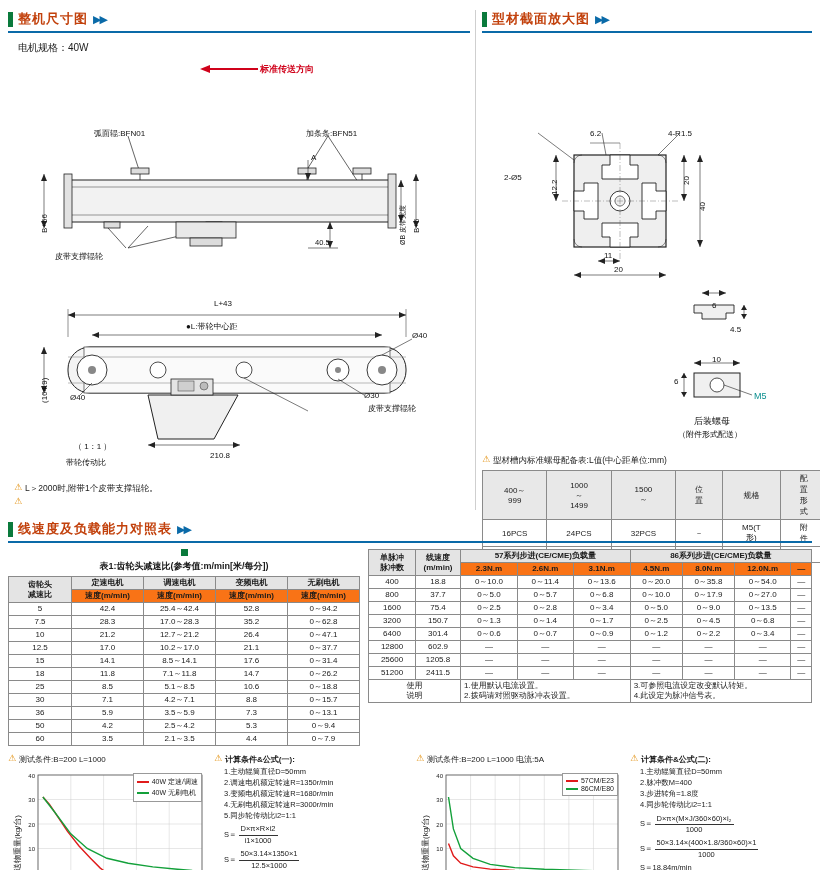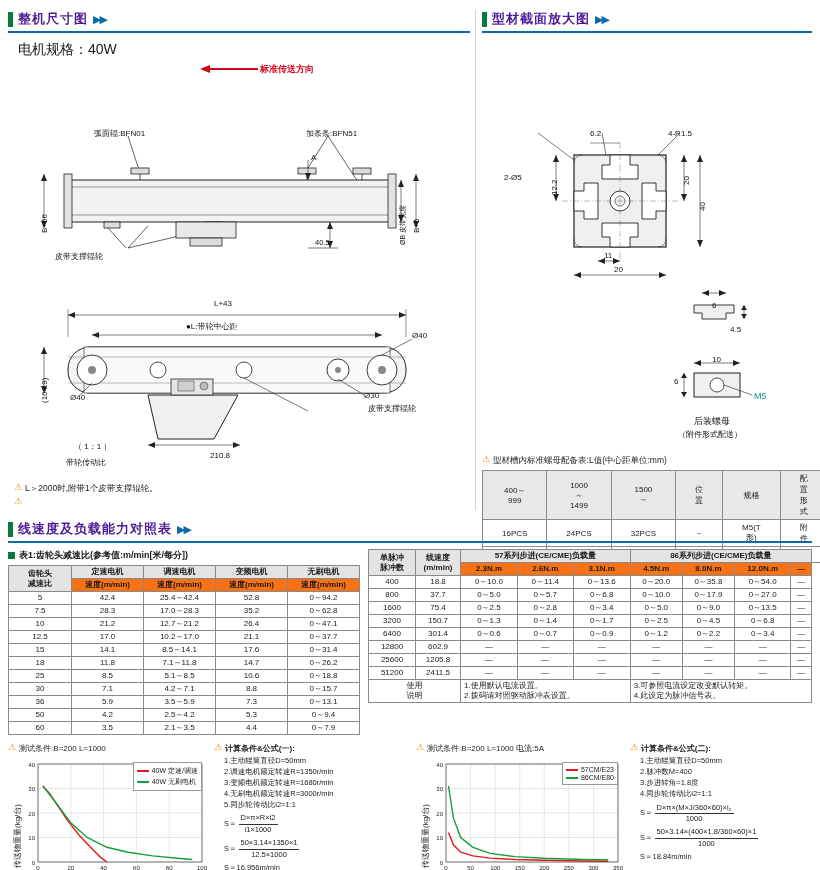--- a/index.html
+++ b/index.html
@@ -10,21 +10,21 @@
     font-size:9px;color:#1a1a1a;
     position:relative;
     overflow:hidden;
   }
   .page{position:relative;width:820px;height:870px;}
 
   
   .sec-head{display:flex;align-items:center;gap:5px;}
   .sec-head .bar{width:5px;height:15px;background:#0a7a3c;}
   .sec-head .bar2{width:5px;height:15px;background:#0a7a3c;}
-  .sec-title{font-size:13px;font-weight:bold;color:#4c1d95;letter-spacing:1px;}
+  .sec-title{font-size:13px;font-weight:bold;color:#c2410c;letter-spacing:1px;}
   .sec-arrows{color:#0a6aa8;font-size:11px;letter-spacing:-2px;}
   .hr-line{height:2px;background:#0a6aa8;margin-top:3px;}
 
   
   #panel-dim{position:absolute;left:8px;top:10px;width:462px;}
   #panel-prof{position:absolute;left:482px;top:10px;width:330px;}
   #panel-speed{position:absolute;left:8px;top:520px;width:804px;}
 
   .panel-body{position:relative;}
 
@@ -36,21 +36,21 @@
   .teal{color:#0a8f8f;}
 
   
   table{border-collapse:collapse;}
   .tbl{font-size:8px;}
   .tbl th,.tbl td{border:1px solid #8a8a8a;text-align:center;padding:1px 2px;line-height:1.25;}
   .tbl th{background:#e4e4e4;font-weight:bold;}
   .tbl .hd2{background:#f97316;}
   .tbl td.lefty{text-align:left;padding-left:3px;}
 
-  .tbl-cap{display:flex;align-items:center;gap:4px;font-size:9px;font-weight:bold;margin-bottom:3px;}
+  .tbl-cap{display:flex;align-items:center;gap:4px;font-size:9px;font-weight:bold;margin-bottom:3px;flex-direction:column;}
   .tbl-cap .sq{width:7px;height:7px;background:#0a7a3c;display:inline-block;}
 
   
   .nut-tbl{font-size:8px;width:100%;}
   .nut-tbl th,.nut-tbl td{border:1px solid #8a8a8a;text-align:center;padding:2px 19px;}
   .nut-tbl th{background:#e8e8e8;font-weight:normal;}
 
   
   .chartbox{position:relative;}
   .axis-title-y{position:absolute;font-size:8px;transform:rotate(-90deg);transform-origin:left top;white-space:nowrap;}
@@ -72,21 +72,21 @@
 
   <div id="panel-dim">
     <div class="sec-head">
       <span class="bar"></span>
       <span class="sec-title">整机尺寸图</span>
       <span class="sec-arrows">▶▶</span>
     </div>
     <div class="hr-line"></div>
 
     <div class="panel-body">
-      <div style="position:absolute;left:10px;top:8px;font-size:14px;">电机规格：40W</div>
+      <div style="position:absolute;left:10px;top:8px;font-size:10px;">电机规格：40W</div>
 
       <svg width="160" height="16" style="position:absolute;left:192px;top:28px;">
         <line x1="8" y1="8" x2="58" y2="8" stroke="#d0021b" stroke-width="2"></line>
         <polygon points="0,8 10,4 10,12" fill="#d0021b"></polygon>
       </svg>
       <div class="lbl red" style="left:252px;top:30px;position:absolute;font-size:9px;font-weight:bold;">标准传送方向</div>
 
       <svg width="462" height="200" style="position:absolute;left:0px;top:55px;">
 
         <line x1="120" y1="48" x2="132" y2="85" stroke="#222" stroke-width="0.7"></line>

